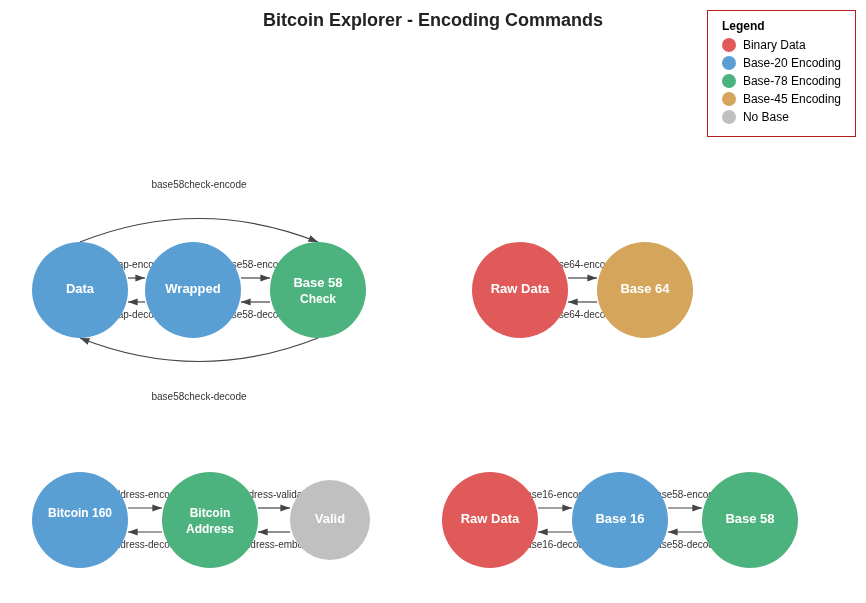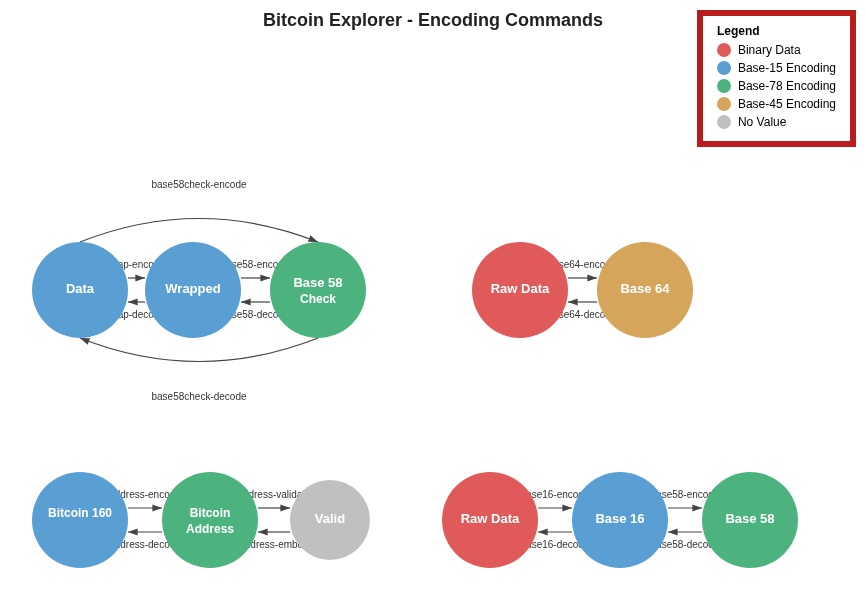--- a/index.html
+++ b/index.html
@@ -22,21 +22,21 @@
       font-size: 18px;
       font-weight: bold;
       padding-top: 10px;
       color: #222;
     }
     
     .legend {
       position: absolute;
       top: 10px;
       right: 10px;
-      border: 6px solid #b91c1c;
+      border: 1px solid #b91c1c;
       padding: 8px 14px;
       background: #fff;
       font-size: 12px;
     }
     .legend-title {
       font-weight: bold;
       margin-bottom: 5px;
     }
     .legend-item {
       display: flex;
@@ -79,33 +79,33 @@
 
   <div class="legend">
     <div class="legend-title">Legend</div>
     <div id="legend-items">
         <div class="legend-item">
     <div class="legend-circle" style="background:#e05a5a;"></div>
     <span>Binary Data</span>
   </div>
         <div class="legend-item">
     <div class="legend-circle" style="background:#5a9fd4;"></div>
-    <span>Base-15 Encoding</span>
+    <span>Base-20 Encoding</span>
   </div>
         <div class="legend-item">
     <div class="legend-circle" style="background:#4db37e;"></div>
     <span>Base-78 Encoding</span>
   </div>
         <div class="legend-item">
     <div class="legend-circle" style="background:#d4a55a;"></div>
     <span>Base-45 Encoding</span>
   </div>
         <div class="legend-item">
     <div class="legend-circle" style="background:#c0c0c0;"></div>
-    <span>No Value</span>
+    <span>No Base</span>
   </div>
       </div>
   </div>
 
   <svg id="diagram">
     <defs>
       <marker id="arrowhead" markerWidth="8" markerHeight="6" refX="8" refY="3" orient="auto">
         <polygon points="0 0, 8 3, 0 6" fill="#444"></polygon>
       </marker>
       <marker id="arrowhead-rev" markerWidth="8" markerHeight="6" refX="0" refY="3" orient="auto">

